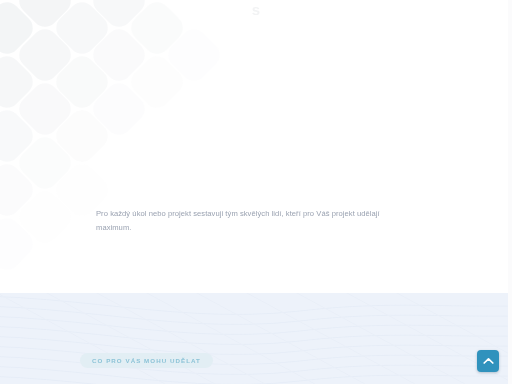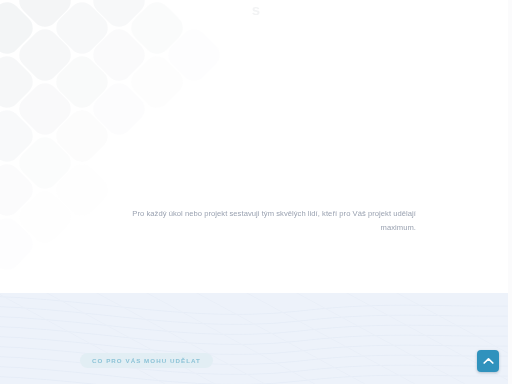--- a/index.html
+++ b/index.html
@@ -63,21 +63,21 @@
     letter-spacing: 0;
     user-select: none;
   }
 
   
   .lead {
     position: absolute;
     left: 96px;
     top: 199px;
     width: 320px;
-    text-align: right;
+    text-align: left;
     font-size: 7.6px;
     line-height: 14px;
     color: #9aa2b1;
     letter-spacing: .05px;
   }
 
   
   .lower {
     position: absolute;
     left: 0;

